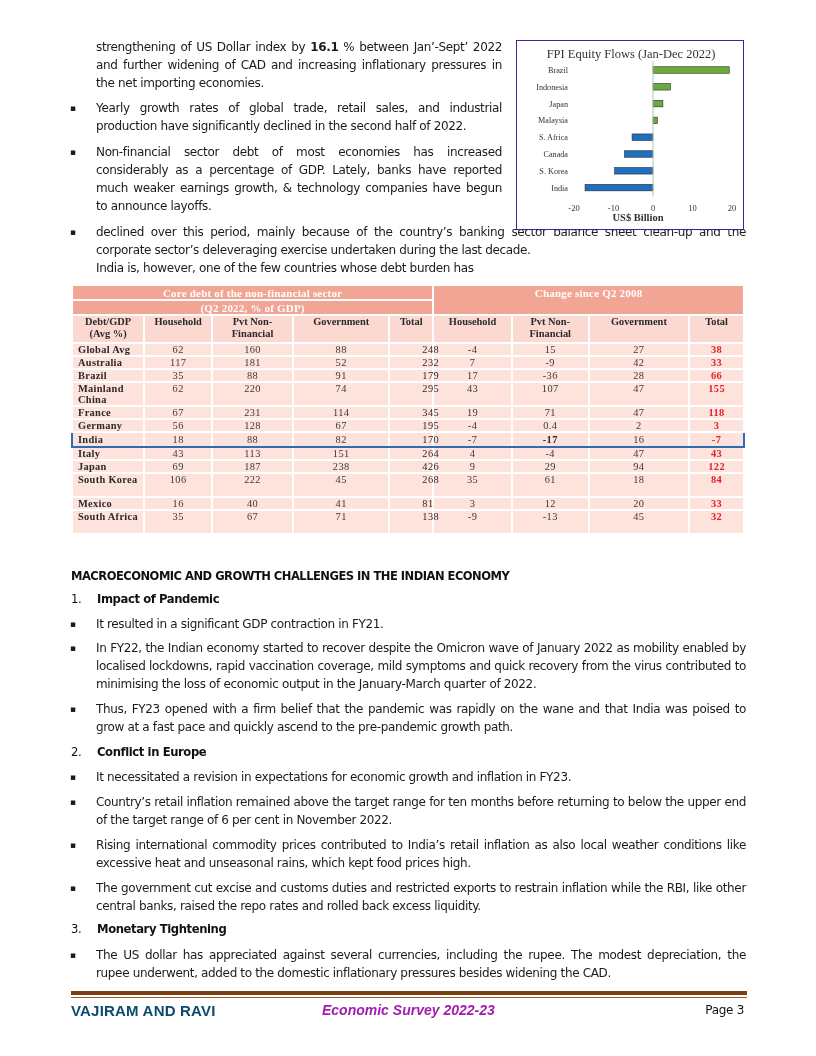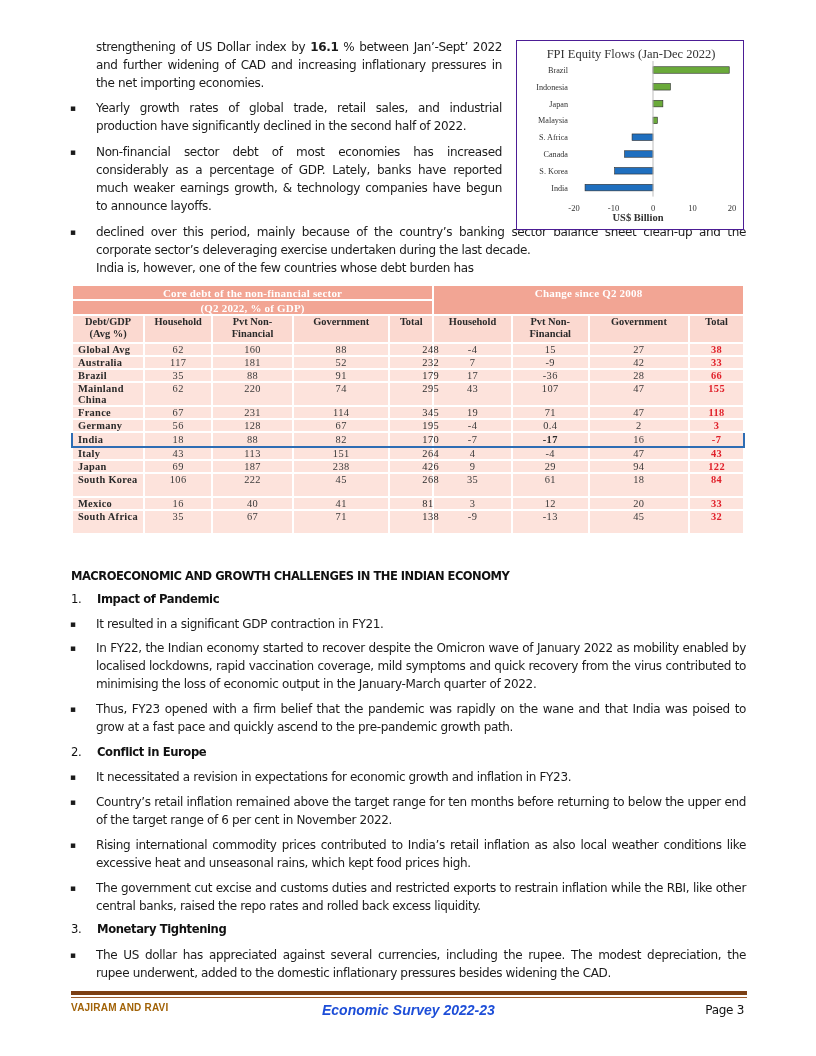--- a/index.html
+++ b/index.html
@@ -36,22 +36,22 @@
 
   
   .section-heading { position: absolute; left: 71px; font-family: "DejaVu Sans", sans-serif; font-size: 11.5px; font-weight: bold; letter-spacing: -0.5px; color: #111; }
   .sub-heading { position: absolute; left: 71px; font-family: "DejaVu Sans", sans-serif; font-size: 11.6px; letter-spacing: -0.4px; color: #111; }
   .sub-heading .num { display: inline-block; width: 26px; }
   .sub-heading .lbl { font-weight: bold; }
 
   
   #footer-rule-thick { position: absolute; left: 71px; top: 991px; width: 676px; height: 4px; background: #7b3f14; }
   #footer-rule-thin { position: absolute; left: 71px; top: 997px; width: 676px; height: 1px; background: #9a5a2a; }
-  #footer-left { position: absolute; left: 71px; top: 1002px; font-family: "Liberation Sans", sans-serif; font-weight: bold; font-size: 10px; color: #a16207; letter-spacing: 0.2px; }
-  #footer-center { position: absolute; left: 322px; top: 1002px; font-family: "Liberation Sans", sans-serif; font-weight: bold; font-style: italic; font-size: 14px; color: #1d4ed8; }
+  #footer-left { position: absolute; left: 71px; top: 1002px; font-family: "Liberation Sans", sans-serif; font-weight: bold; font-size: 15px; color: #0c4a6e; letter-spacing: 0.2px; }
+  #footer-center { position: absolute; left: 322px; top: 1002px; font-family: "Liberation Sans", sans-serif; font-weight: bold; font-style: italic; font-size: 14px; color: #a21caf; }
   #footer-right { position: absolute; right: 72px; top: 1003px; font-family: "DejaVu Sans", sans-serif; font-size: 12px; color: #111; letter-spacing: -0.3px; }
 </style>
 </head>
 <body>
 
 <div class="txt justify" style="position:absolute; left:96px; top:38px; width:406px;">
   <span>strengthening of US Dollar index by </span><b>16.1</b><span> % between Jan’-Sept’ 2022 and further widening of CAD and increasing inflationary pressures in the net importing economies.</span>
 </div>
 
 <div class="bullet-row txt" style="top:99px; width:432px;">

